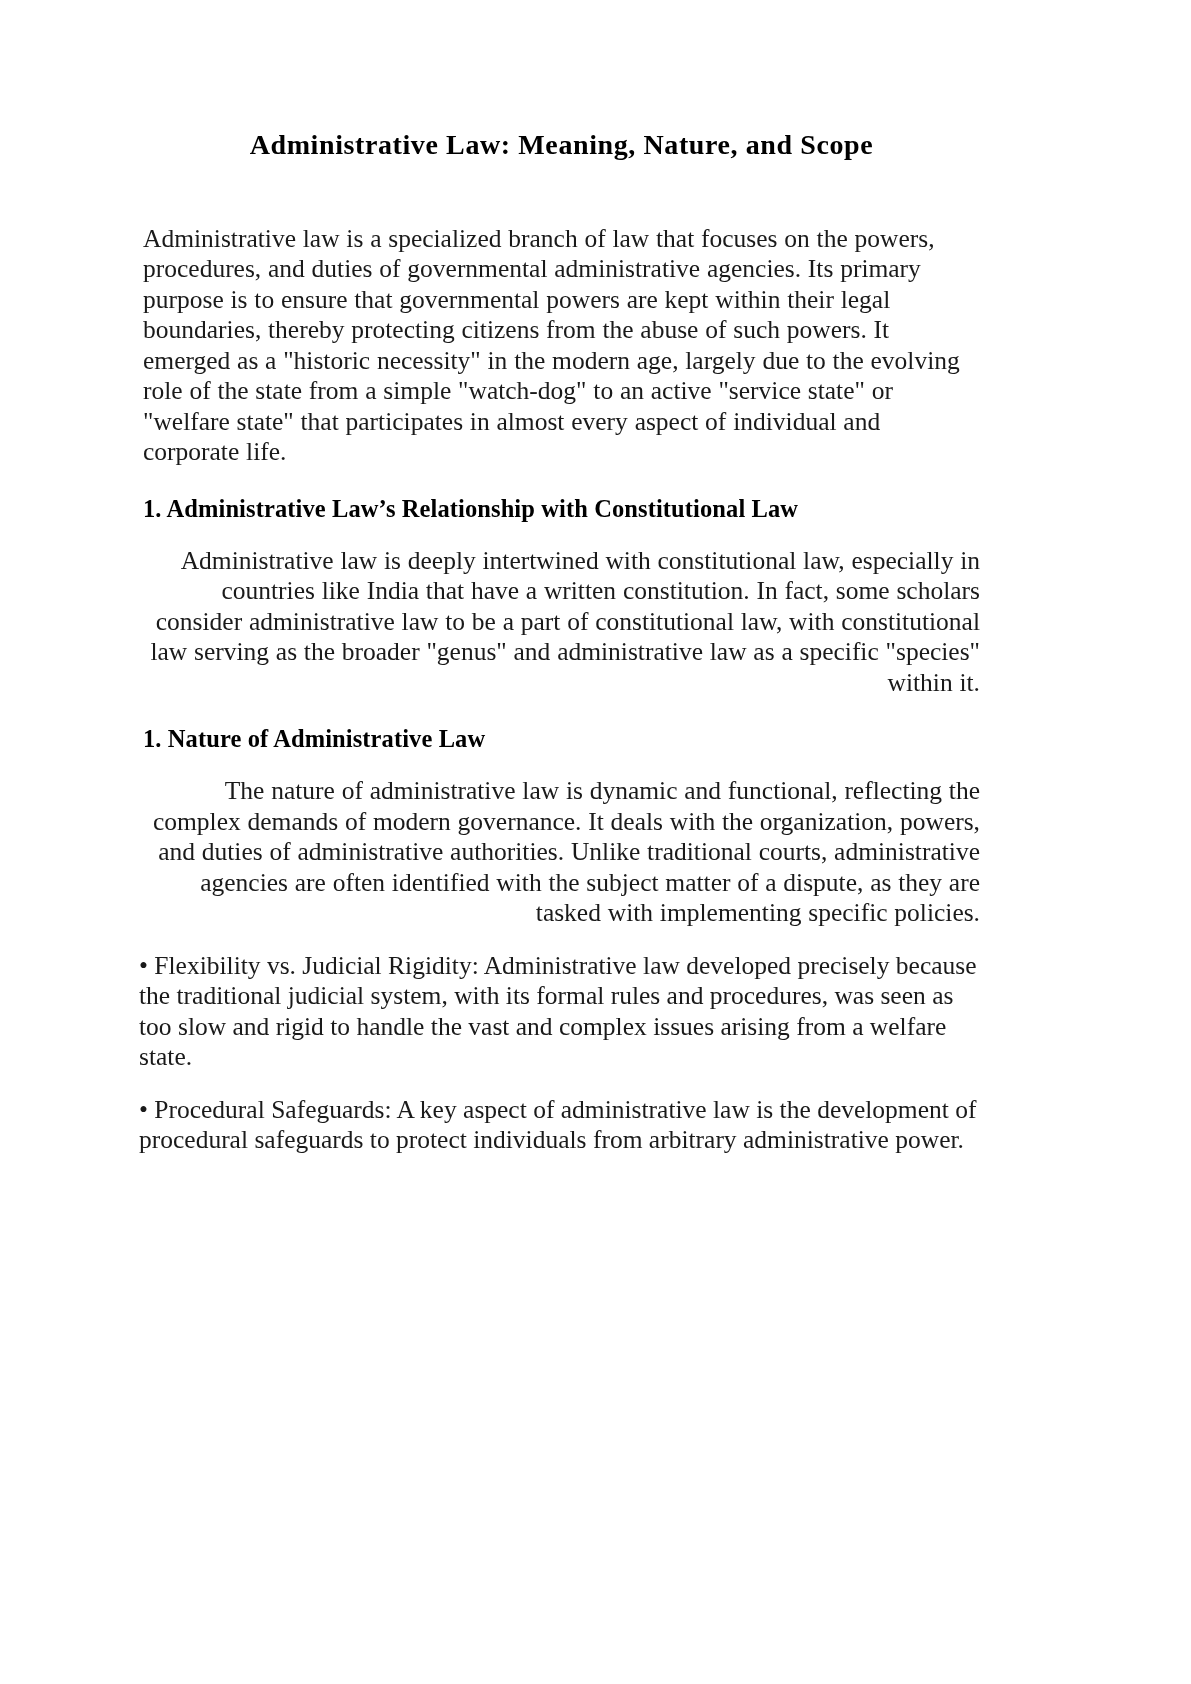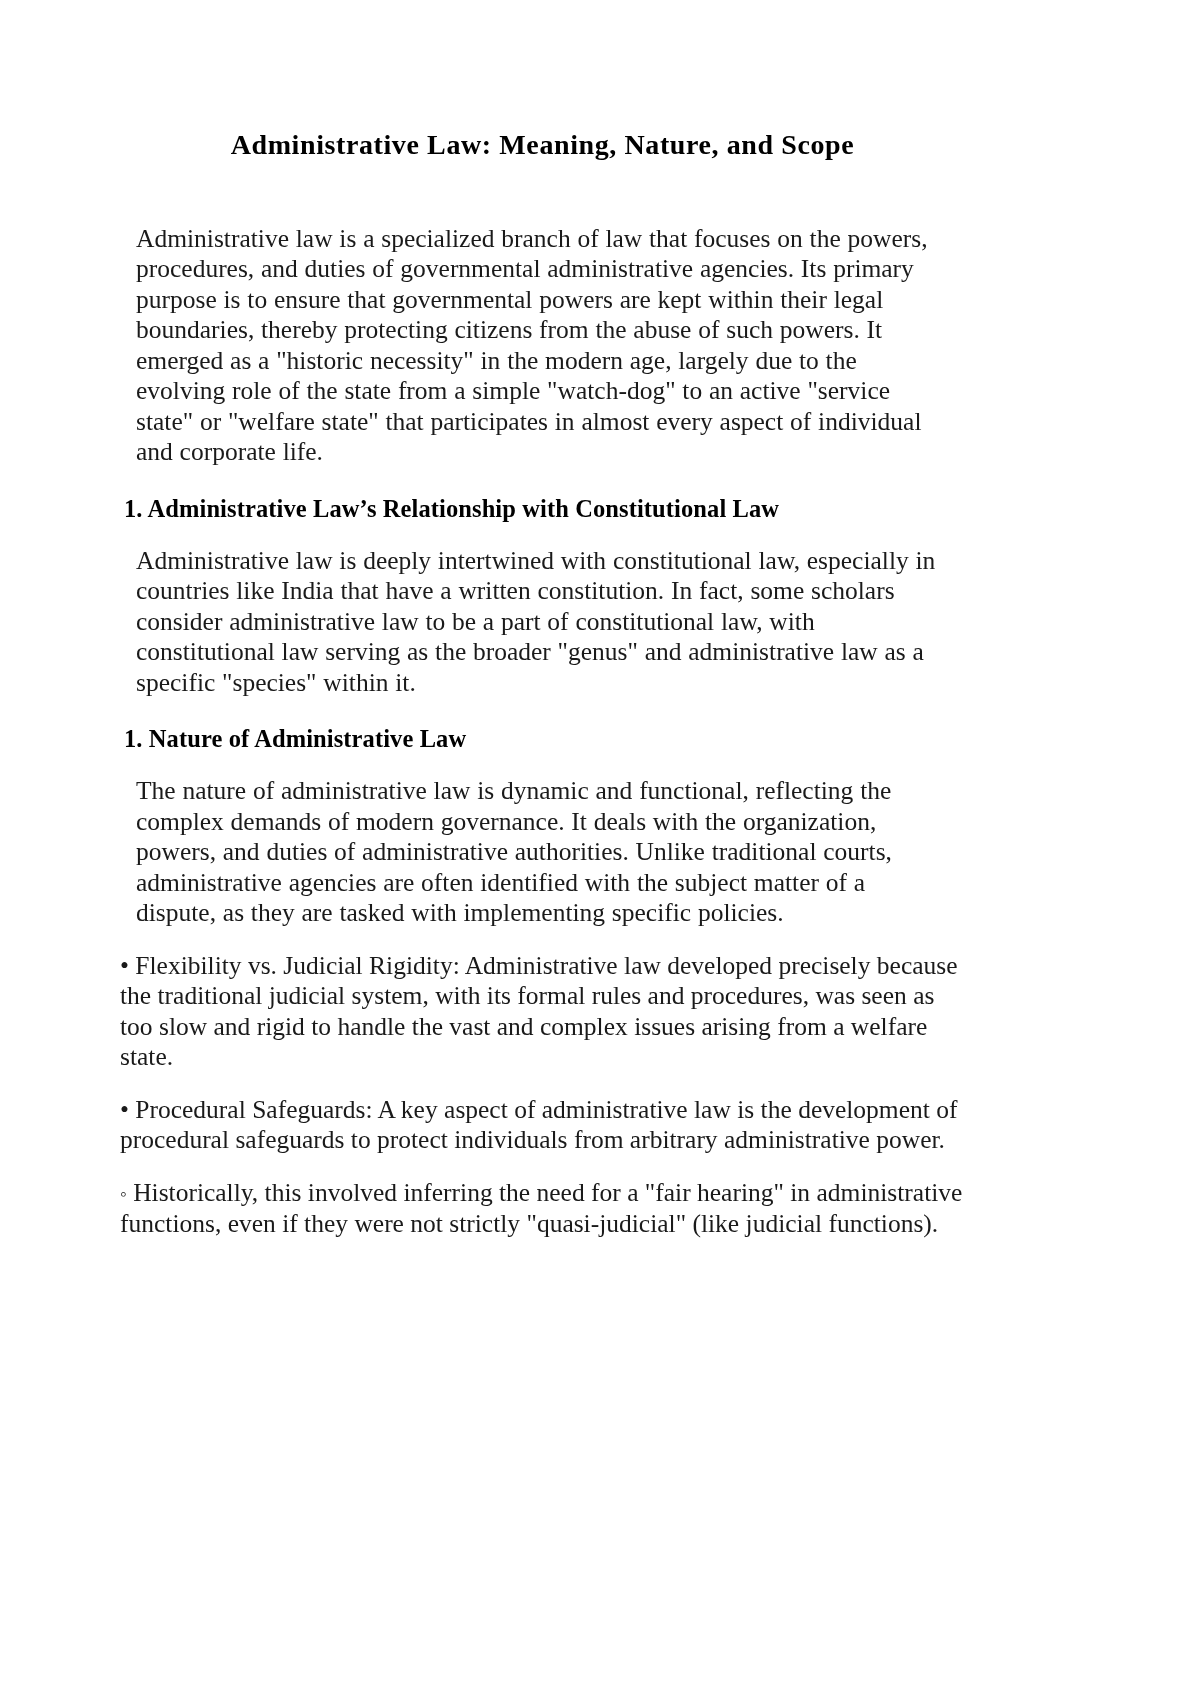--- a/index.html
+++ b/index.html
@@ -11,59 +11,60 @@
     width: 1191px;
     height: 1684px;
     background: #ffffff;
     position: relative;
     overflow: hidden;
     box-sizing: border-box;
     padding: 0;
   }
   .content {
     position: absolute;
-    left: 120px;
+    left: 139px;
     top: 0;
     width: 845px;
   }
   .doc-title {
     font-family: "Liberation Serif", "DejaVu Serif", serif;
     font-weight: bold;
     font-size: 28px;
     line-height: 1.2;
     text-align: center;
     color: #000000;
     letter-spacing: 0.6px;
     margin: 0;
     padding-top: 128px;
   }
   .para {
     font-family: "Liberation Serif", "DejaVu Serif", serif;
     font-size: 25.5px;
     line-height: 30.5px;
     color: #1a1a1a;
-    margin: 16px;
+    margin: 4px;
     text-align: left;
     word-spacing: 0.4px;
   }
   .para.first {
     margin-top: 62px;
   }
   .heading {
     font-family: "Liberation Serif", "DejaVu Serif", serif;
     font-weight: bold;
     font-size: 24.5px;
     line-height: 30px;
     color: #000000;
     margin: 4px;
     margin-top: 26px;
     letter-spacing: 0.1px;
   }
   .heading + .para {
     margin-top: 22px;
+    text-align: right;
   }
   .bullet {
     font-family: "Liberation Serif", "DejaVu Serif", serif;
     font-size: 25.5px;
     line-height: 30.5px;
     color: #1a1a1a;
     margin: 0;
     margin-top: 22px;
     text-align: left;
   }
@@ -100,18 +101,17 @@
     <p class="para">Administrative law is deeply intertwined with constitutional law, especially in countries like India that have a written constitution. In fact, some scholars consider administrative law to be a part of constitutional law, with constitutional law serving as the broader "genus" and administrative law as a specific "species" within it.</p>
 
     <h2 class="heading">1. Nature of Administrative Law</h2>
 
     <p class="para">The nature of administrative law is dynamic and functional, reflecting the complex demands of modern governance. It deals with the organization, powers, and duties of administrative authorities. Unlike traditional courts, administrative agencies are often identified with the subject matter of a dispute, as they are tasked with implementing specific policies.</p>
 
     <p class="bullet"><span class="marker">•</span> <span>Flexibility vs. Judicial Rigidity: Administrative law developed precisely because the traditional judicial system, with its formal rules and procedures, was seen as too slow and rigid to handle the vast and complex issues arising from a welfare state.</span></p>
 
     <p class="bullet"><span class="marker">•</span> <span>Procedural Safeguards: A key aspect of administrative law is the development of procedural safeguards to protect individuals from arbitrary administrative power.</span></p>
 
-    <p class="subbullet"><span class="marker">◦</span> <span>Historically, this involved inferring the need for a "fair hearing" in administrative functions, even if they were not strictly "quasi-judicial" (like judicial functions).</span></p>
 
 
 
   </div>
 </div>
 
 </body></html>

